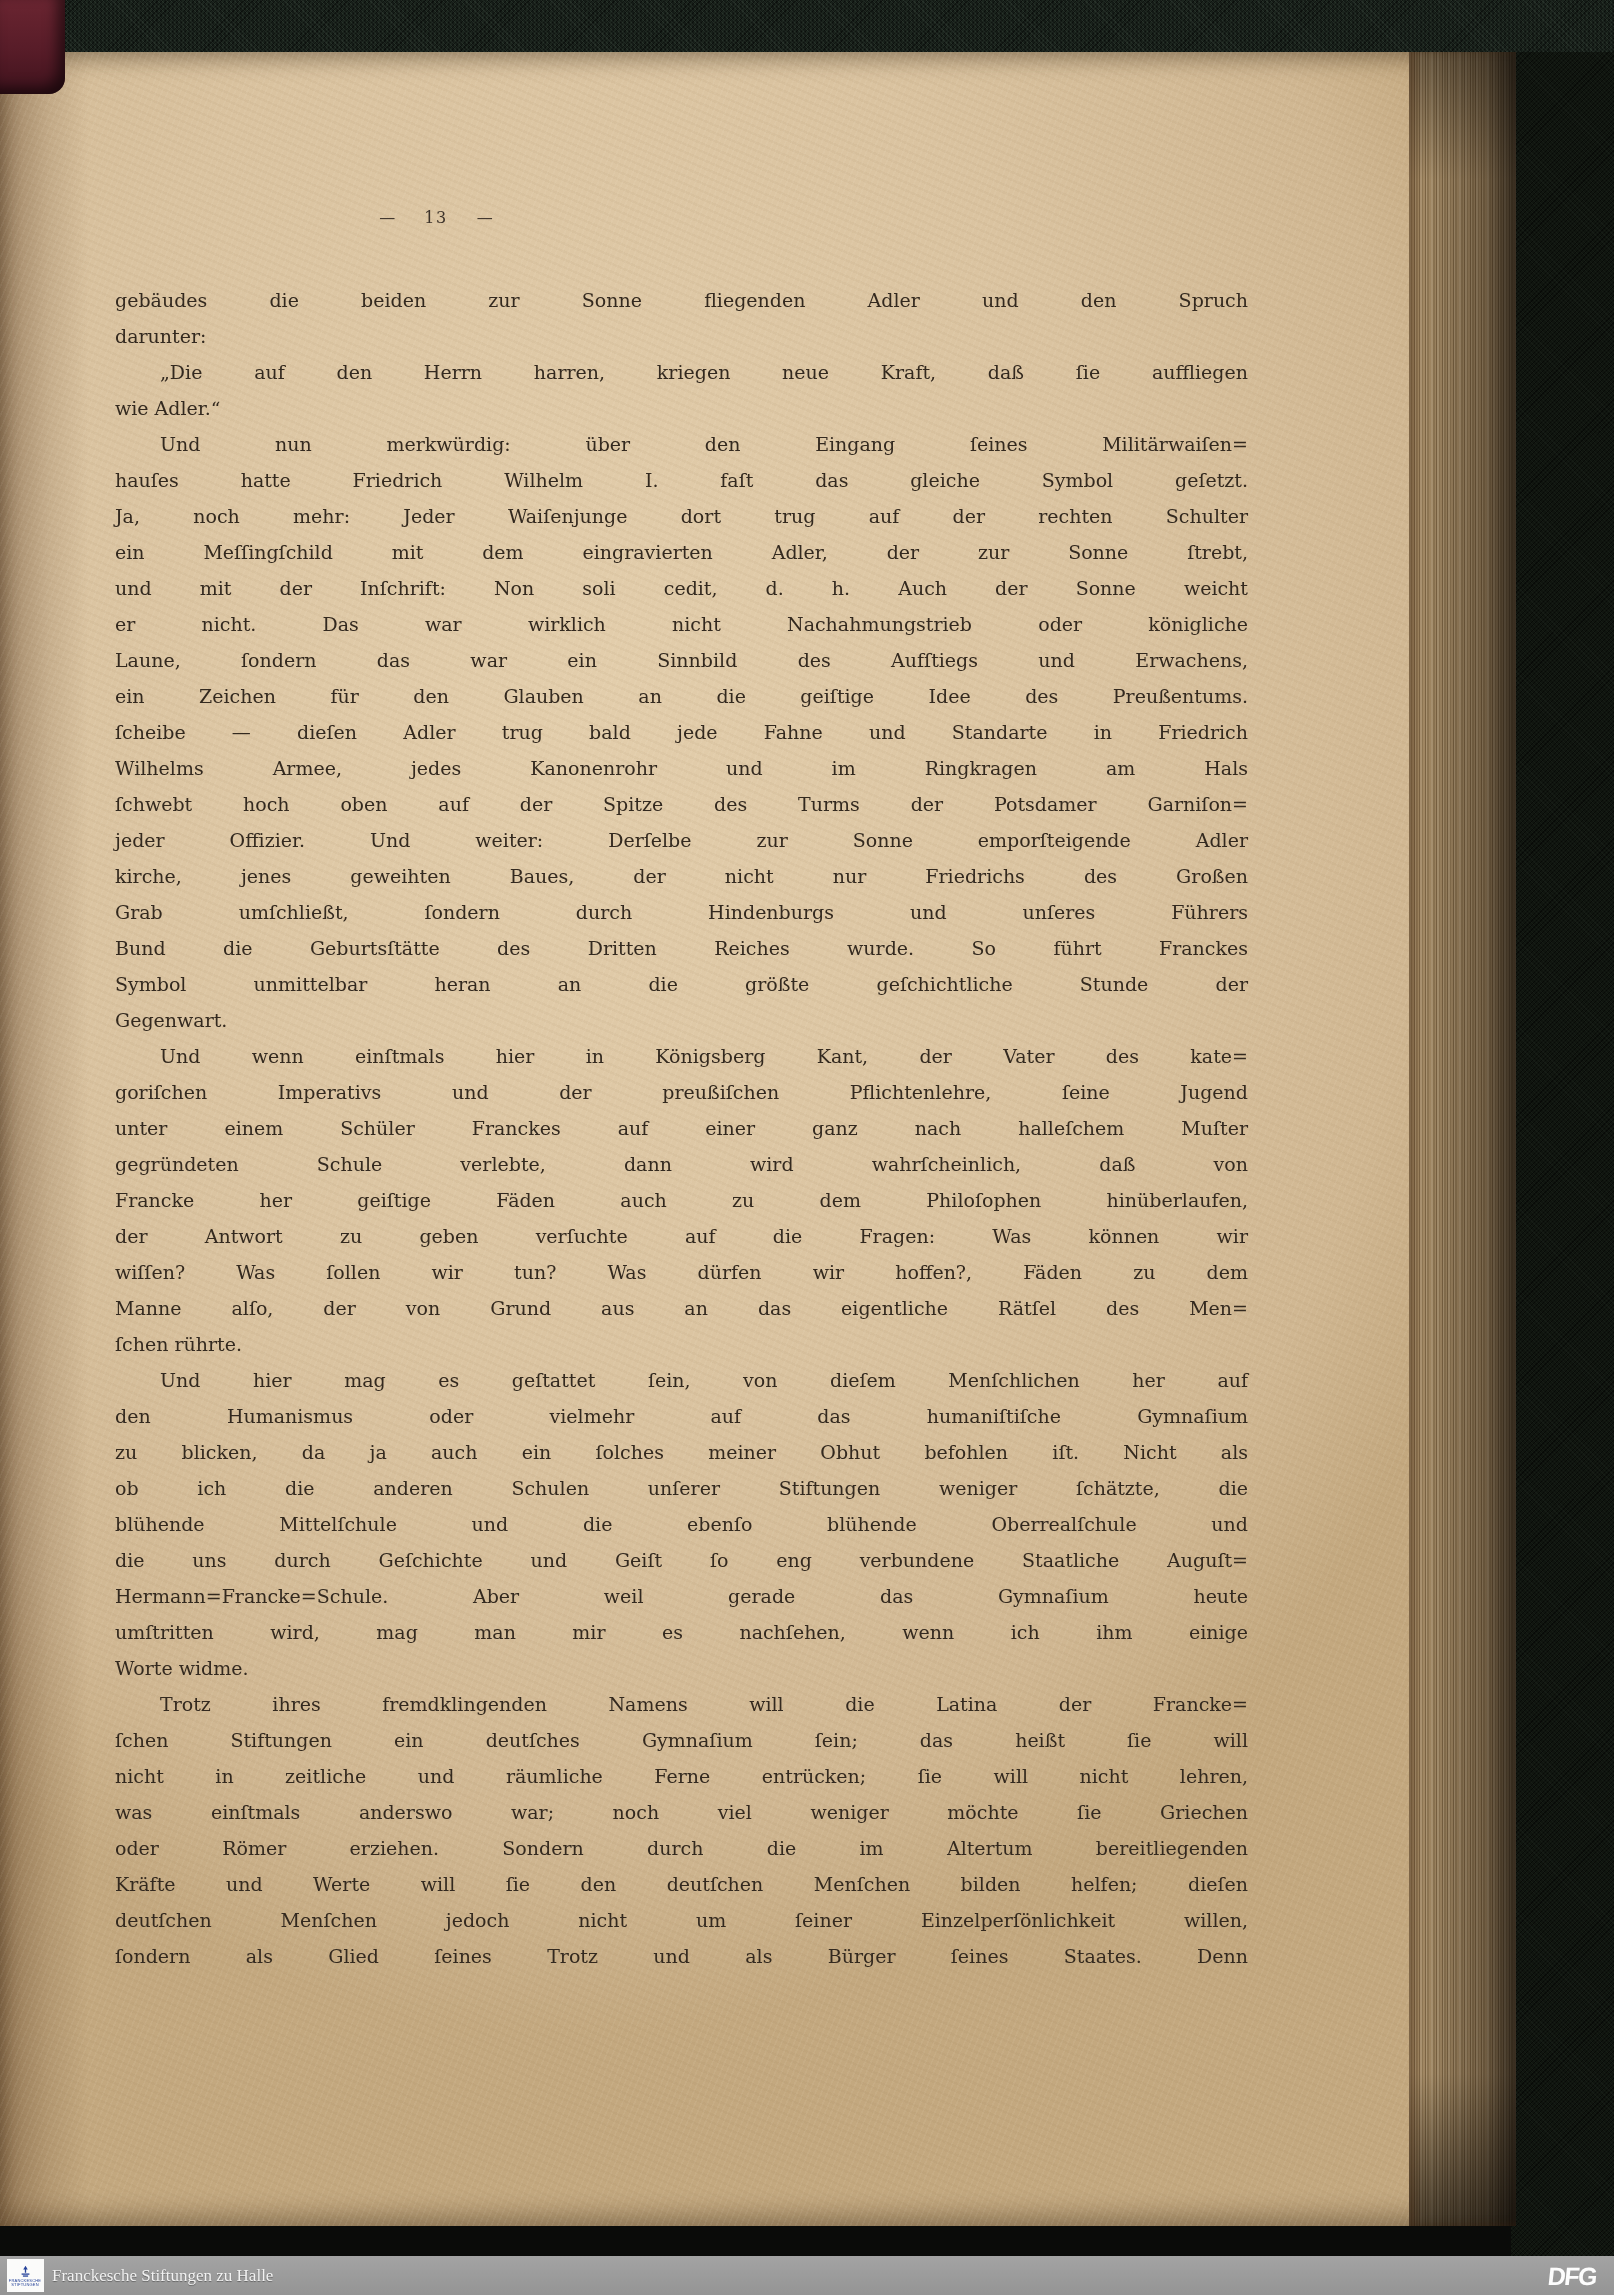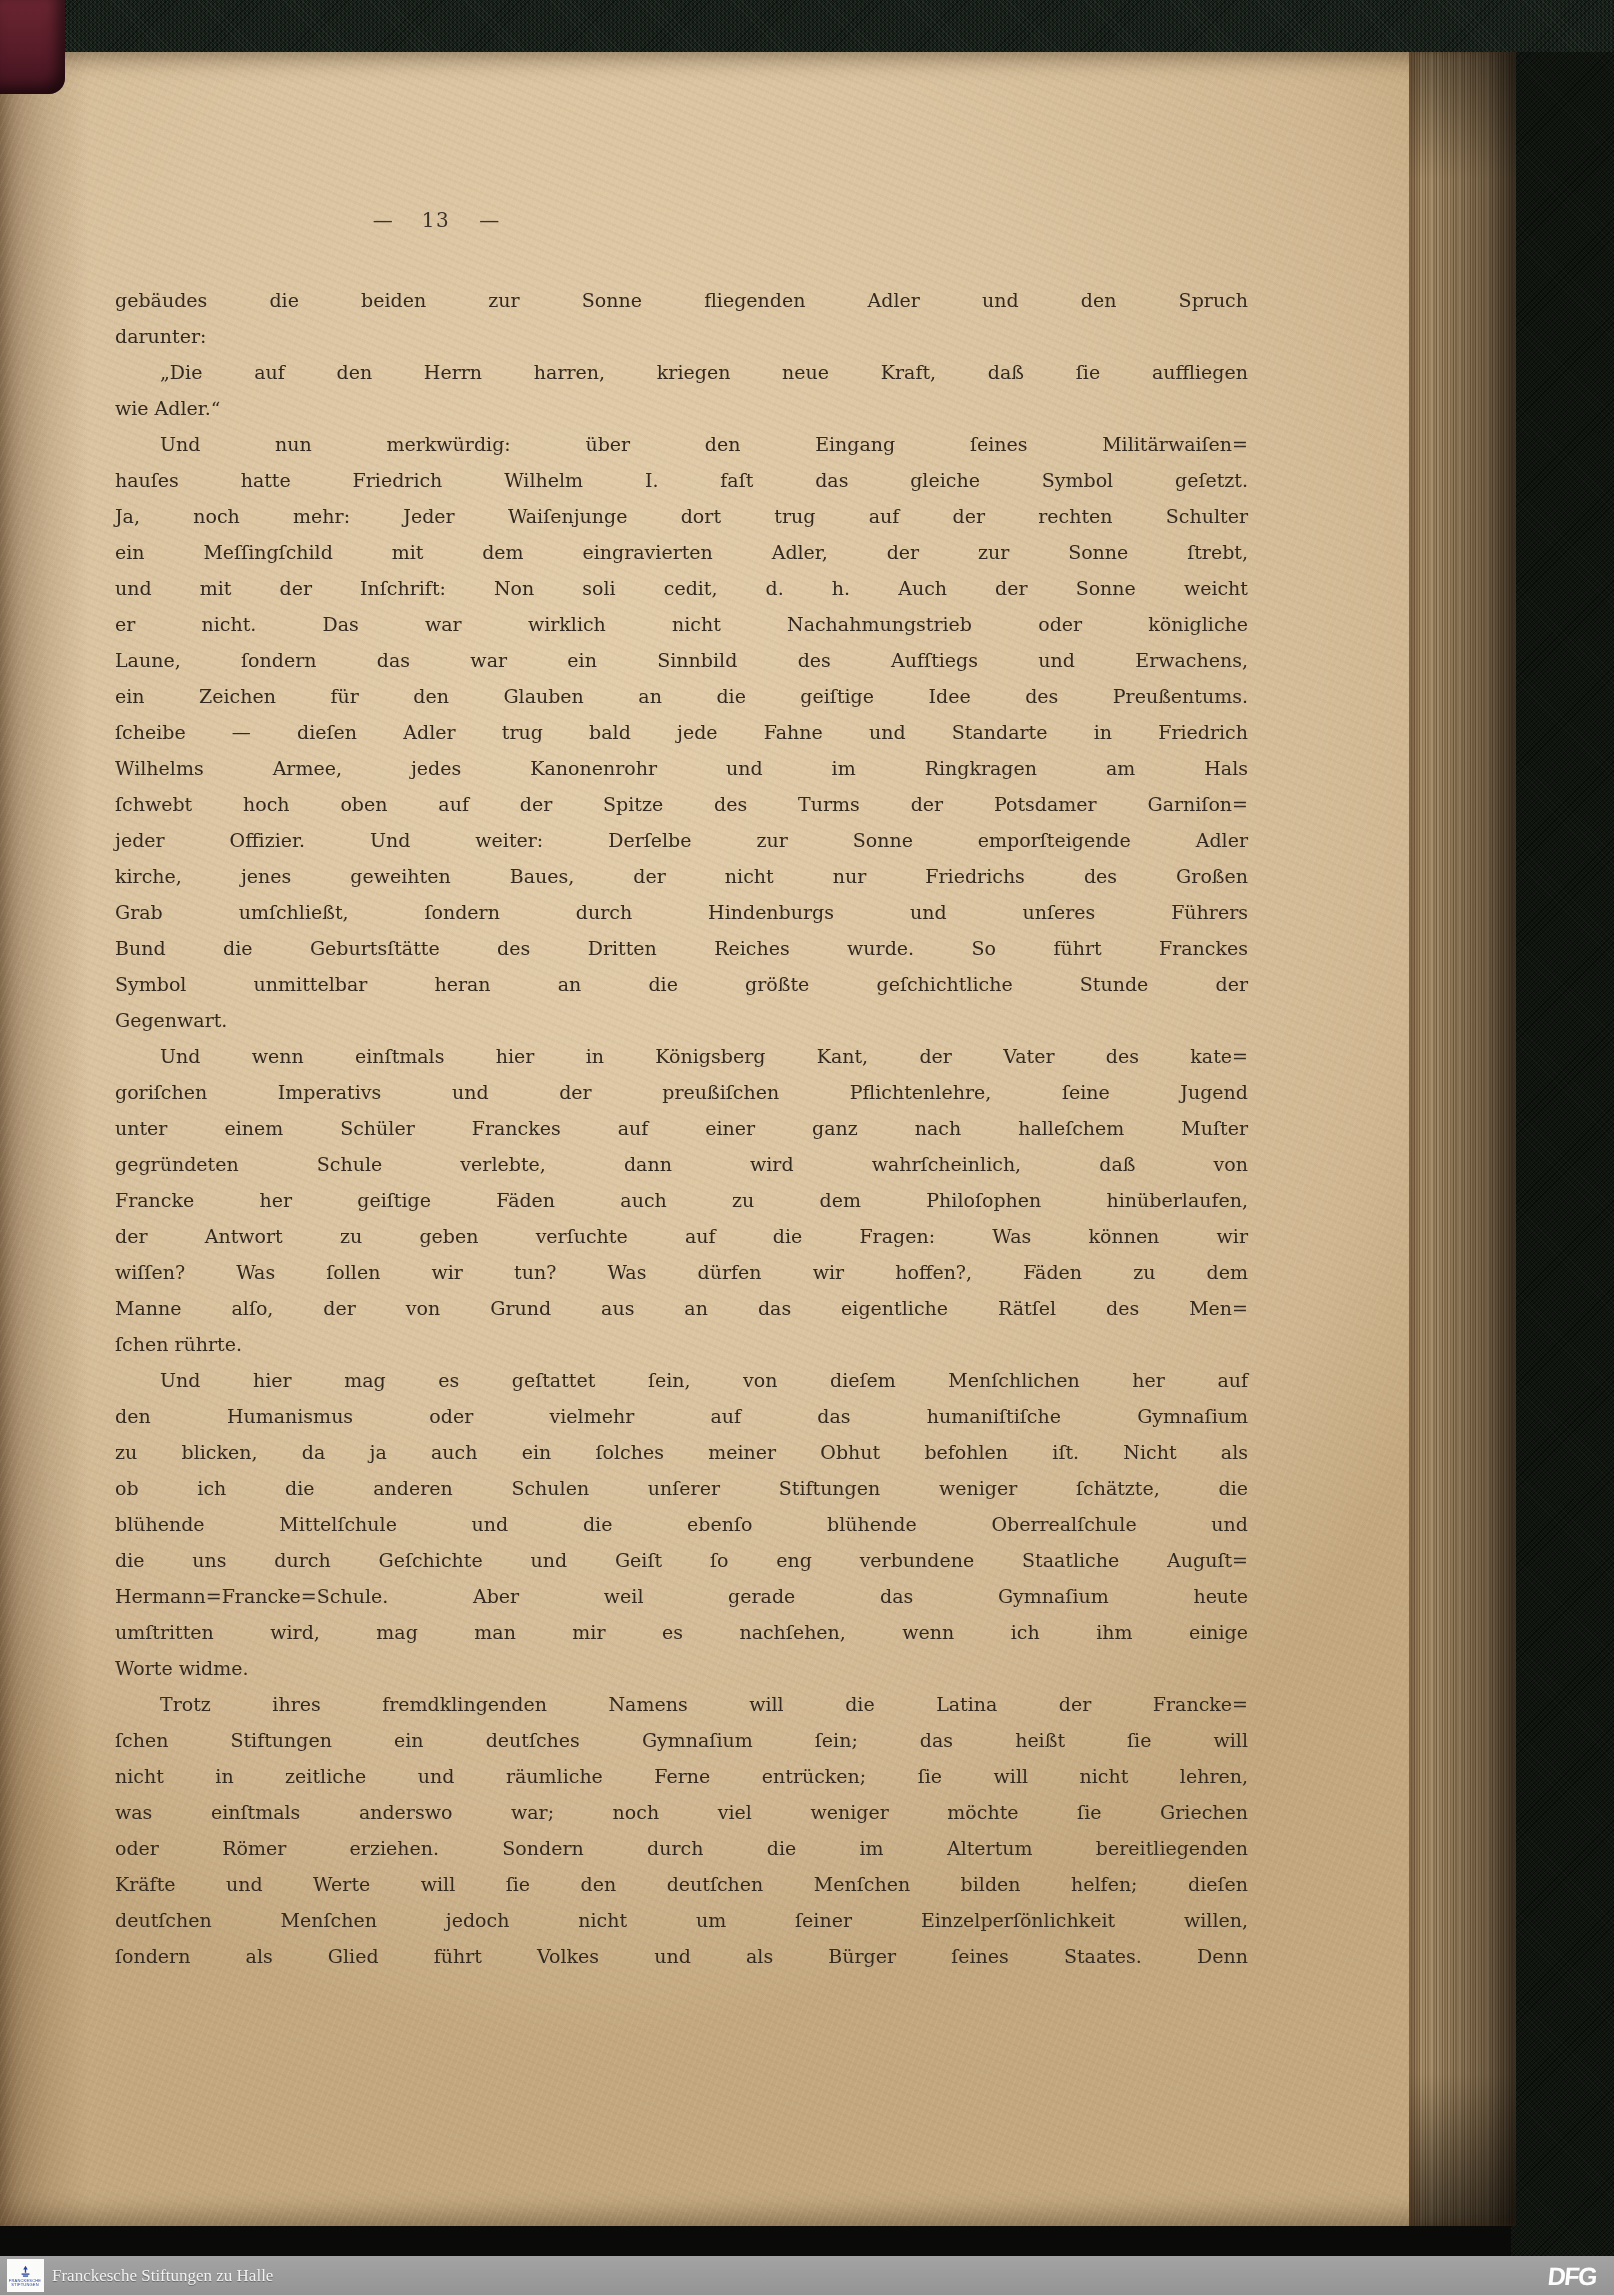--- a/index.html
+++ b/index.html
@@ -58,21 +58,21 @@
     background-image:
       linear-gradient(180deg, rgba(0,0,0,0.35), rgba(0,0,0,0) 6%, rgba(0,0,0,0) 93%, rgba(0,0,0,0.55)),
       linear-gradient(90deg, rgba(40,24,10,0.10), rgba(25,15,6,0.45) 70%, rgba(10,6,3,0.75)),
       repeating-linear-gradient(90deg, #c9b089 0 1.6px, #a68c64 1.6px 3.2px, #bda177 3.2px 4.8px, #8f7550 4.8px 5.6px);
     box-shadow: inset 5.6px 0 9.7px rgba(60,35,15,0.55);
     z-index:3;
   }
   
   .folio {
     position:absolute; left:339px; top:158px; width:194px; text-align:center;
-    font-size:20px; color:#3c322a; z-index:3;
+    font-size:16px; color:#3c322a; z-index:3;
   }
   .folio .num { margin:0 29px; letter-spacing:1.6px; }
   
   .textblock {
     position:absolute; left:105px; top:232px; width:1133px;
     font-size:19px; line-height:36px; color:#33291f; z-index:3;margin-left:10px;
   }
   .line { text-align:justify; text-align-last:justify; }
   .line.endp { text-align-last:left; }
   .line.ind { text-indent:45px; }
@@ -153,21 +153,21 @@
         <div class="line">Hermann=Francke=Schule. Aber weil gerade das Gymnaſium heute</div>
         <div class="line">umſtritten wird, mag man mir es nachſehen, wenn ich ihm einige</div>
         <div class="line endp">Worte widme.</div>
         <div class="line ind">Trotz ihres fremdklingenden Namens will die Latina der Francke=</div>
         <div class="line">ſchen Stiftungen ein deutſches Gymnaſium ſein; das heißt ſie will</div>
         <div class="line">nicht in zeitliche und räumliche Ferne entrücken; ſie will nicht lehren,</div>
         <div class="line">was einſtmals anderswo war; noch viel weniger möchte ſie Griechen</div>
         <div class="line">oder Römer erziehen. Sondern durch die im Altertum bereitliegenden</div>
         <div class="line">Kräfte und Werte will ſie den deutſchen Menſchen bilden helfen; dieſen</div>
         <div class="line">deutſchen Menſchen jedoch nicht um ſeiner Einzelperſönlichkeit willen,</div>
-        <div class="line">ſondern als Glied führt Volkes und als Bürger ſeines Staates. Denn</div>
+        <div class="line">ſondern als Glied ſeines Trotz und als Bürger ſeines Staates. Denn</div>
       </div>
   </div>
   <div class="fore-edge"></div>
   <div class="cloth-top"></div>
   <div class="headband"></div>
 
   <div class="footer">
     <div class="libbox">
       <span>
         <svg width="13" height="13" viewBox="0 0 20 20" fill="#26439a" xmlns="http://www.w3.org/2000/svg">

